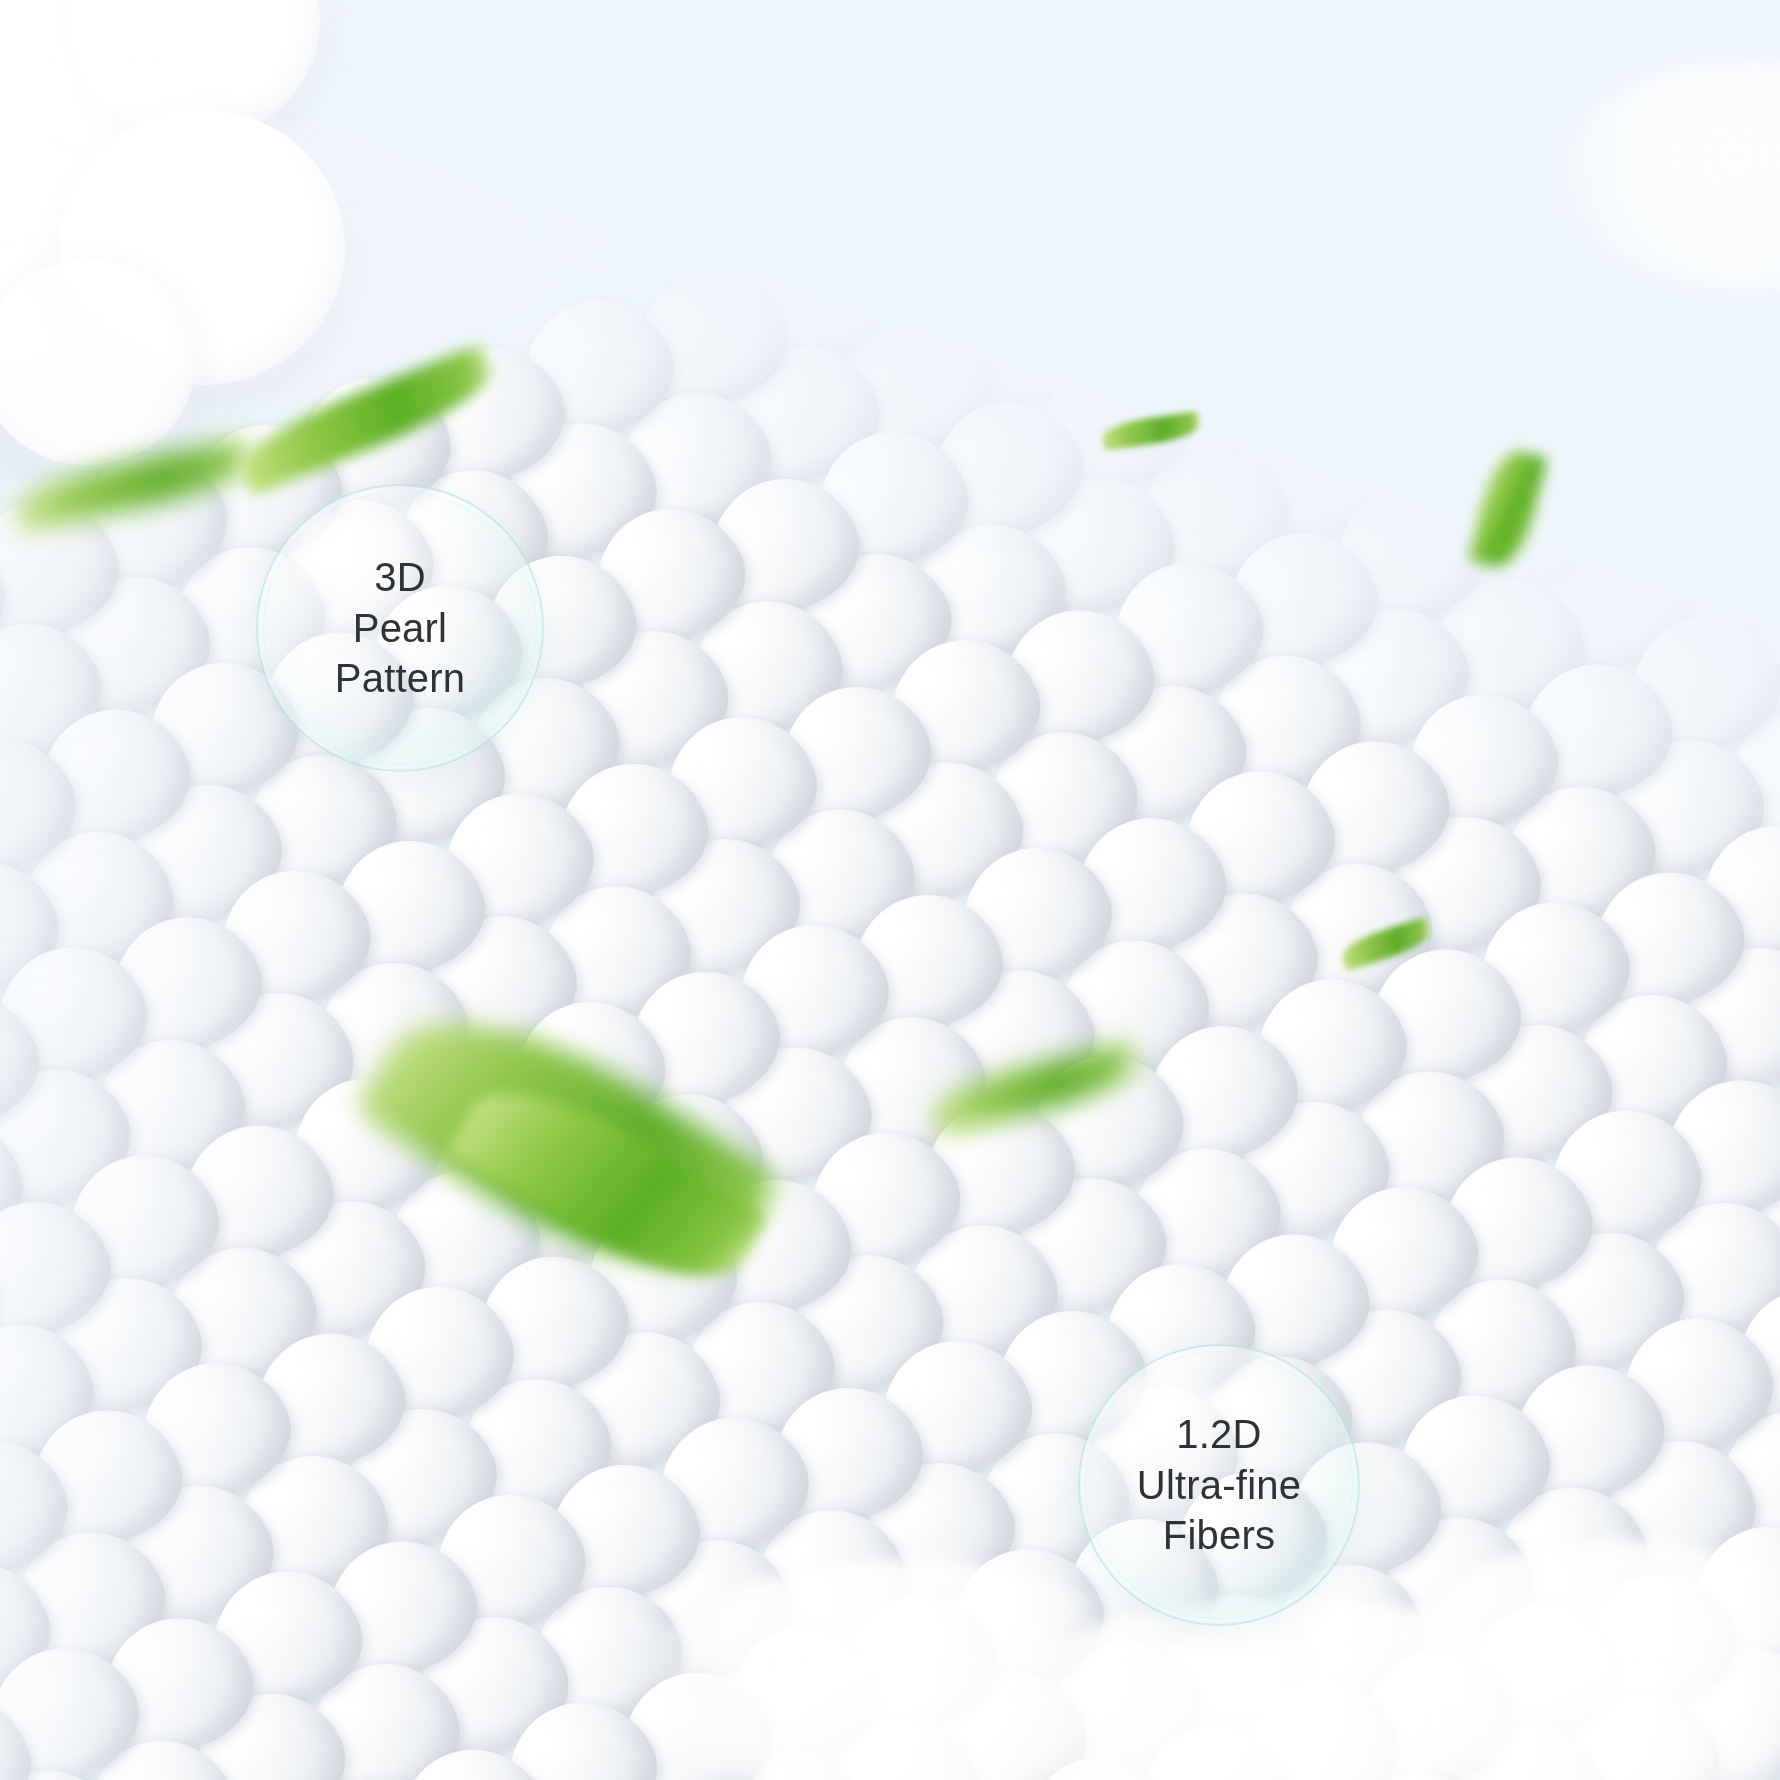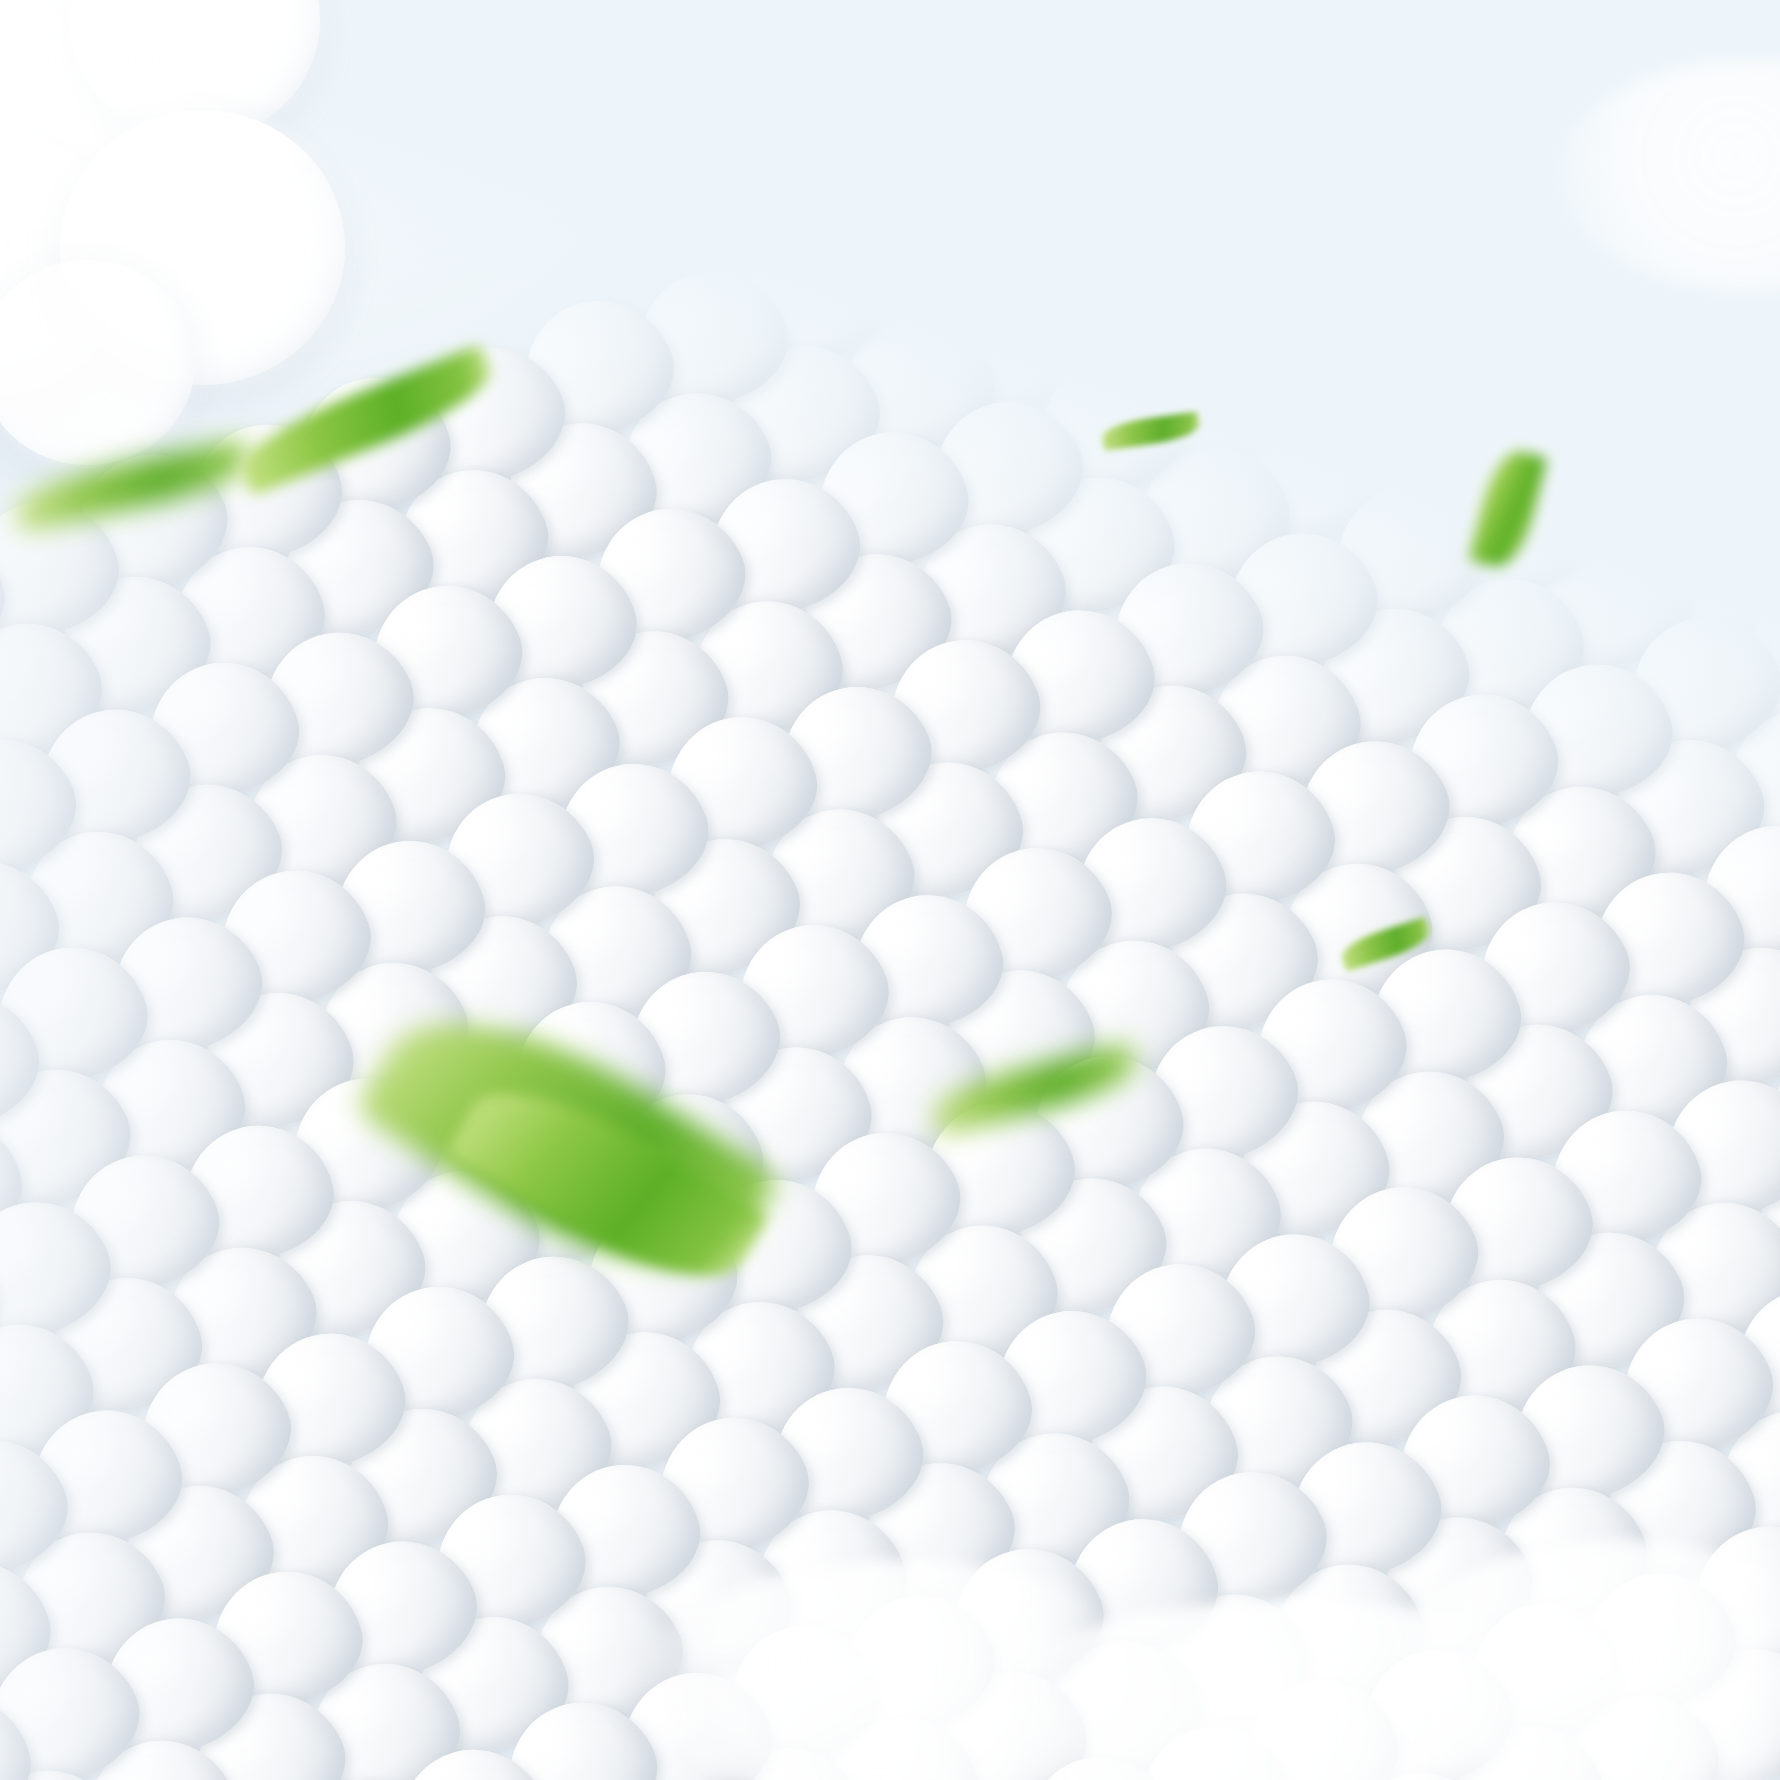--- a/index.html
+++ b/index.html
@@ -463,15 +463,29 @@
   <div class="leaf softer" style="left:368px; top:1060px; width:400px; height:170px; transform:rotate(32deg); border-radius:58% 8% 58% 8%;"></div>
   <div class="leaf soft" style="left:452px; top:1130px; width:310px; height:108px; transform:rotate(30deg);"></div>
   <div class="leaf softer" style="left:930px; top:1066px; width:210px; height:46px; transform:rotate(-14deg);"></div>
 
   <div class="cloud-b" style="left:640px;  top:1560px; width:520px; height:250px;"></div>
   <div class="cloud-b" style="left:980px;  top:1600px; width:620px; height:230px;"></div>
   <div class="cloud-b" style="left:1380px; top:1540px; width:480px; height:280px;"></div>
   <div class="cloud-b" style="left:1560px; top:60px;   width:380px; height:230px; opacity:.8;"></div>
 
 
-
+  <div class="bubble" id="bubble-pearl">
+    <div class="bubble-text">
+      <span>3D</span>
+      <span>Pearl</span>
+      <span>Pattern</span>
+    </div>
+  </div>
+
+  <div class="bubble" id="bubble-fiber">
+    <div class="bubble-text">
+      <span>1.2D</span>
+      <span>Ultra-fine</span>
+      <span>Fibers</span>
+    </div>
+  </div>
 
 </div>
 
 </body></html>

